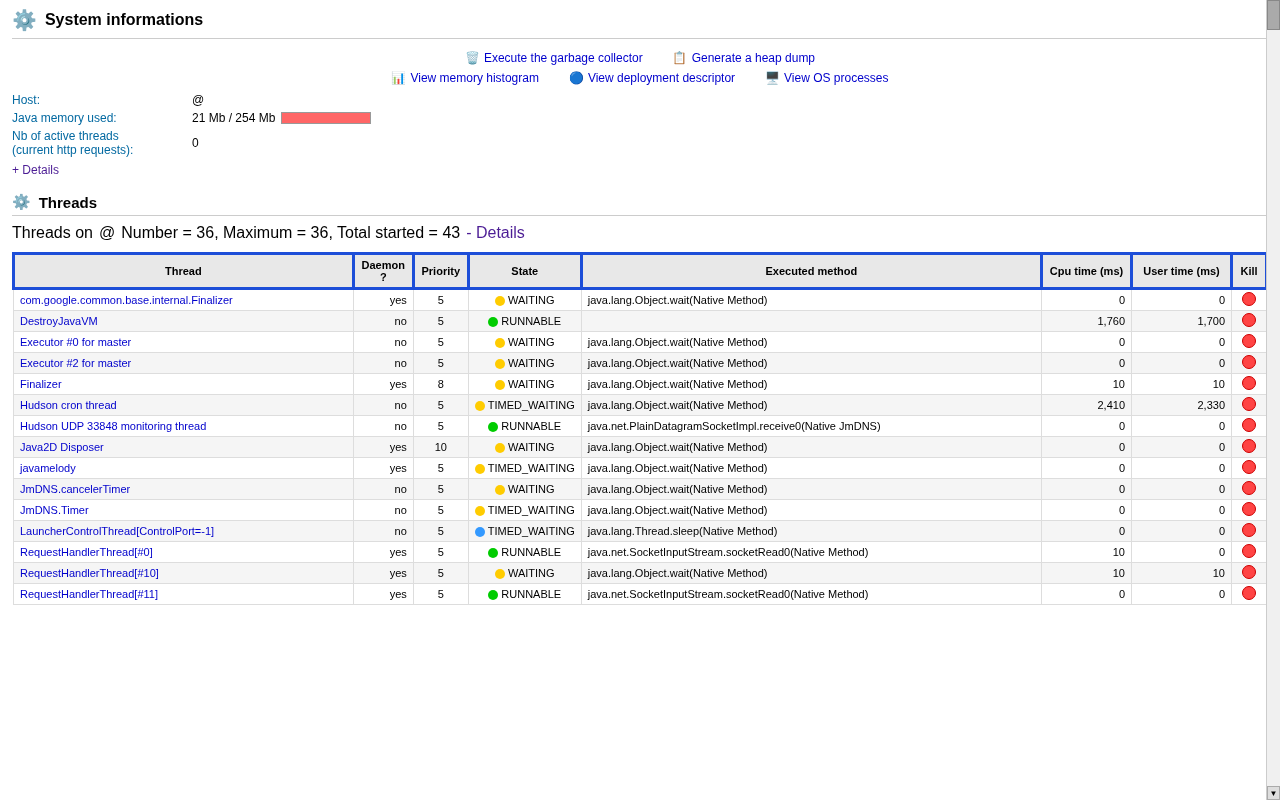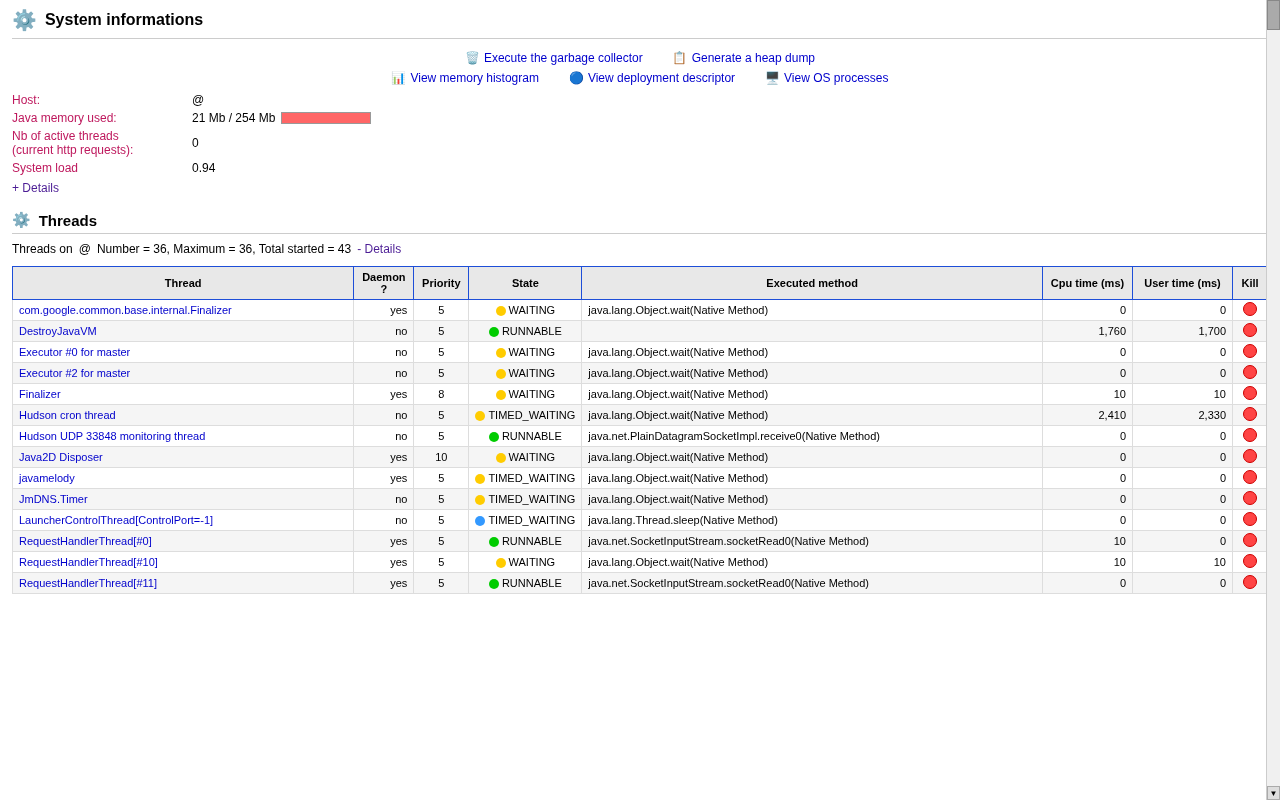--- a/index.html
+++ b/index.html
@@ -47,21 +47,21 @@
       margin: 8px 0;
     }
     .info-row {
       display: flex;
       align-items: center;
       margin-bottom: 4px;
     }
     .info-label {
       min-width: 180px;
       font-weight: normal;
-      color: #be185d;
+      color: #0369a1;
     }
     .info-value {
       color: #000;
     }
     .memory-bar-container {
       display: inline-flex;
       align-items: center;
       gap: 6px;
     }
     .memory-bar {
@@ -84,30 +84,30 @@
       font-weight: bold;
       margin: 16px 0 8px 0;
       border-bottom: 1px solid #ccc;
       padding-bottom: 4px;
     }
     .threads-info {
       display: flex;
       align-items: center;
       gap: 6px;
       margin-bottom: 10px;
-      font-size: 12px;
+      font-size: 16px;
     }
     .threads-table {
       width: 100%;
       border-collapse: collapse;
       font-size: 11px;
     }
     .threads-table th {
       background: #e8e8e8;
-      border: 1px solid #1d4ed8;
+      border: 3px solid #1d4ed8;
       padding: 4px 6px;
       text-align: center;
       font-weight: bold;
     }
     .threads-table td {
       border: 1px solid #ddd;
       padding: 2px 6px;
       white-space: nowrap;
     }
     .threads-table tr:nth-child(even) td {
@@ -225,24 +225,20 @@
       <span class="info-label">Java memory used:</span>
       <span class="memory-bar-container">
         <span>21 Mb / 254 Mb</span>
         <span class="memory-bar"></span>
       </span>
     </div>
     <div class="info-row">
       <span class="info-label">Nb of active threads<br>(current http requests):</span>
       <span class="info-value">0</span>
     </div>
-    <div class="info-row">
-      <span class="info-label">System load</span>
-      <span class="info-value">0.94</span>
-    </div>
     <div style="margin-top:6px;">
       <a class="details-link">+ Details</a>
     </div>
   </div>
 
   <div class="section-title">
     <span>⚙️</span>
     <span>Threads</span>
   </div>
 
@@ -325,40 +321,50 @@
           <td class="col-method">java.lang.Object.wait(Native Method)</td>
           <td class="col-cpu td-right">2,410</td>
           <td class="col-user td-right">2,330</td>
           <td class="col-kill td-center"><span class="kill-btn"></span></td>
         </tr>
         <tr>
           <td class="col-thread"><a class="thread-link">Hudson UDP 33848 monitoring thread</a></td>
           <td class="col-daemon td-center">no</td>
           <td class="col-priority td-center">5</td>
           <td class="col-state td-center"><span class="state-dot dot-green"></span>RUNNABLE</td>
-          <td class="col-method">java.net.PlainDatagramSocketImpl.receive0(Native Method)</td>
+          <td class="col-method">java.net.PlainDatagramSocketImpl.receive0(Native JmDNS)</td>
           <td class="col-cpu td-right">0</td>
           <td class="col-user td-right">0</td>
           <td class="col-kill td-center"><span class="kill-btn"></span></td>
         </tr>
         <tr>
           <td class="col-thread"><a class="thread-link">Java2D Disposer</a></td>
           <td class="col-daemon td-center">yes</td>
           <td class="col-priority td-center">10</td>
           <td class="col-state td-center"><span class="state-dot dot-yellow"></span>WAITING</td>
           <td class="col-method">java.lang.Object.wait(Native Method)</td>
           <td class="col-cpu td-right">0</td>
           <td class="col-user td-right">0</td>
           <td class="col-kill td-center"><span class="kill-btn"></span></td>
         </tr>
         <tr>
           <td class="col-thread"><a class="thread-link">javamelody</a></td>
           <td class="col-daemon td-center">yes</td>
           <td class="col-priority td-center">5</td>
           <td class="col-state td-center"><span class="state-dot dot-yellow"></span>TIMED_WAITING</td>
+          <td class="col-method">java.lang.Object.wait(Native Method)</td>
+          <td class="col-cpu td-right">0</td>
+          <td class="col-user td-right">0</td>
+          <td class="col-kill td-center"><span class="kill-btn"></span></td>
+        </tr>
+        <tr>
+          <td class="col-thread"><a class="thread-link">JmDNS.cancelerTimer</a></td>
+          <td class="col-daemon td-center">no</td>
+          <td class="col-priority td-center">5</td>
+          <td class="col-state td-center"><span class="state-dot dot-yellow"></span>WAITING</td>
           <td class="col-method">java.lang.Object.wait(Native Method)</td>
           <td class="col-cpu td-right">0</td>
           <td class="col-user td-right">0</td>
           <td class="col-kill td-center"><span class="kill-btn"></span></td>
         </tr>
         <tr>
           <td class="col-thread"><a class="thread-link">JmDNS.Timer</a></td>
           <td class="col-daemon td-center">no</td>
           <td class="col-priority td-center">5</td>
           <td class="col-state td-center"><span class="state-dot dot-yellow"></span>TIMED_WAITING</td>

